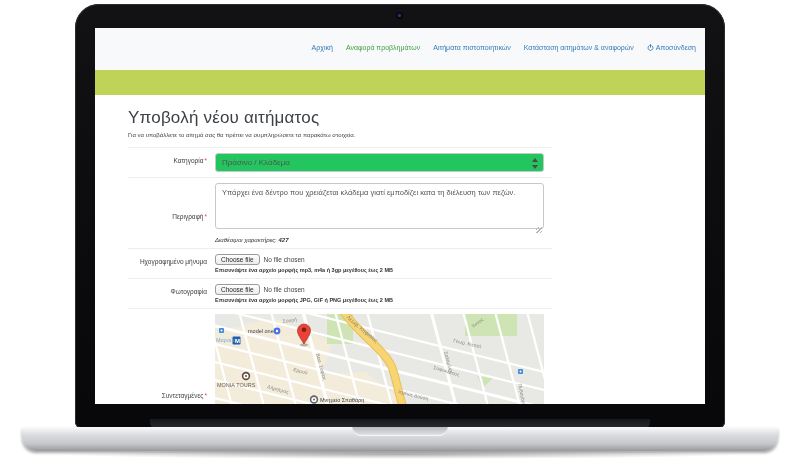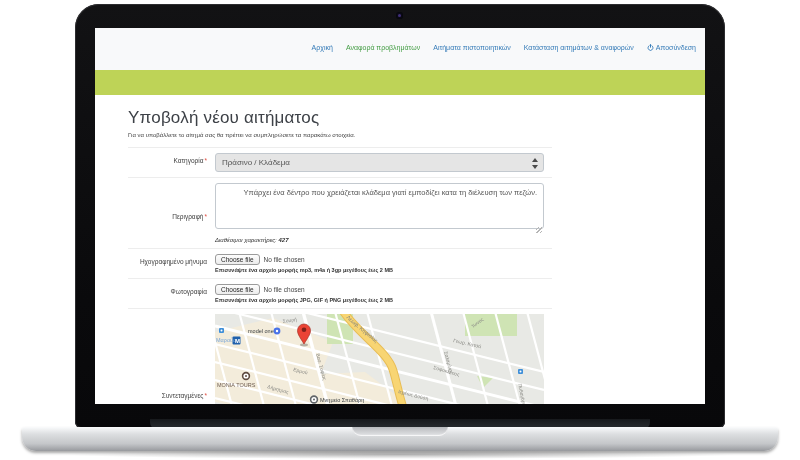--- a/index.html
+++ b/index.html
@@ -38,28 +38,28 @@
   .page-subtitle { font-size:6px; color:#3f3f3f; margin-bottom:9px; }
 
   .req-form { width:424px; border-top:1px solid #ededed; }
   .form-row { display:flex; align-items:flex-start; padding:5px 0; border-bottom:1px solid #ededed; }
   .form-row.last { border-bottom:none; padding-bottom:0; }
   .lbl-cell { width:87px; min-width:87px; text-align:right; padding-right:8px; padding-top:4px; font-size:6.5px; color:#3d3d3d; }
   .req-star { color:#e04b3f; margin-left:1px; }
   .fld-cell { width:329px; position:relative; }
 
   .select-box { position:relative; width:329px; height:19px; border:1px solid #c3c9cf; border-radius:3px;
-    background:#e5e5e5; font-size:8px; color:#555; line-height:17px; padding:0 16px 0 6px; cursor:pointer;
+    background:#22c55e; font-size:8px; color:#555; line-height:17px; padding:0 16px 0 6px; cursor:pointer;
     overflow:hidden; white-space:nowrap; }
   .stepper { position:absolute; right:5px; top:4px; width:6px; height:11px; }
   .stepper::before { content:""; position:absolute; left:0; top:0; border-left:3px solid transparent; border-right:3px solid transparent; border-bottom:4px solid #4a4a4a; }
   .stepper::after  { content:""; position:absolute; left:0; bottom:0; border-left:3px solid transparent; border-right:3px solid transparent; border-top:4px solid #4a4a4a; }
 
   .desc-textarea { width:329px; height:46px; border:1px solid #c3c9cf; border-radius:3px; resize:none;
-    font-family:"Liberation Sans", sans-serif; font-size:7.5px; color:#555; padding:4px 6px; line-height:1.45;text-align:right; }
+    font-family:"Liberation Sans", sans-serif; font-size:7.5px; color:#555; padding:4px 6px; line-height:1.45; }
   .resize-grip { position:absolute; right:2px; top:44px; width:6px; height:6px;
     background:repeating-linear-gradient(135deg, transparent 0 1.5px, #b5b5b5 1.5px 2.5px); }
   .chars-line { margin-top:4px; font-size:6px; font-style:italic; color:#333; }
   .chars-line b { font-style:italic; }
 
   .file-line { display:flex; align-items:center; gap:4px; }
   .file-btn { font-size:6.5px; color:#232323; background:linear-gradient(180deg,#fdfdfd,#ececec);
     border:1px solid #9b9b9b; border-radius:3px; padding:1px 5px; cursor:pointer; white-space:nowrap; }
   .file-status { font-size:6.5px; color:#454545; }
   .file-helper { margin-top:2px; font-size:5.5px; font-weight:bold; color:#333; }

